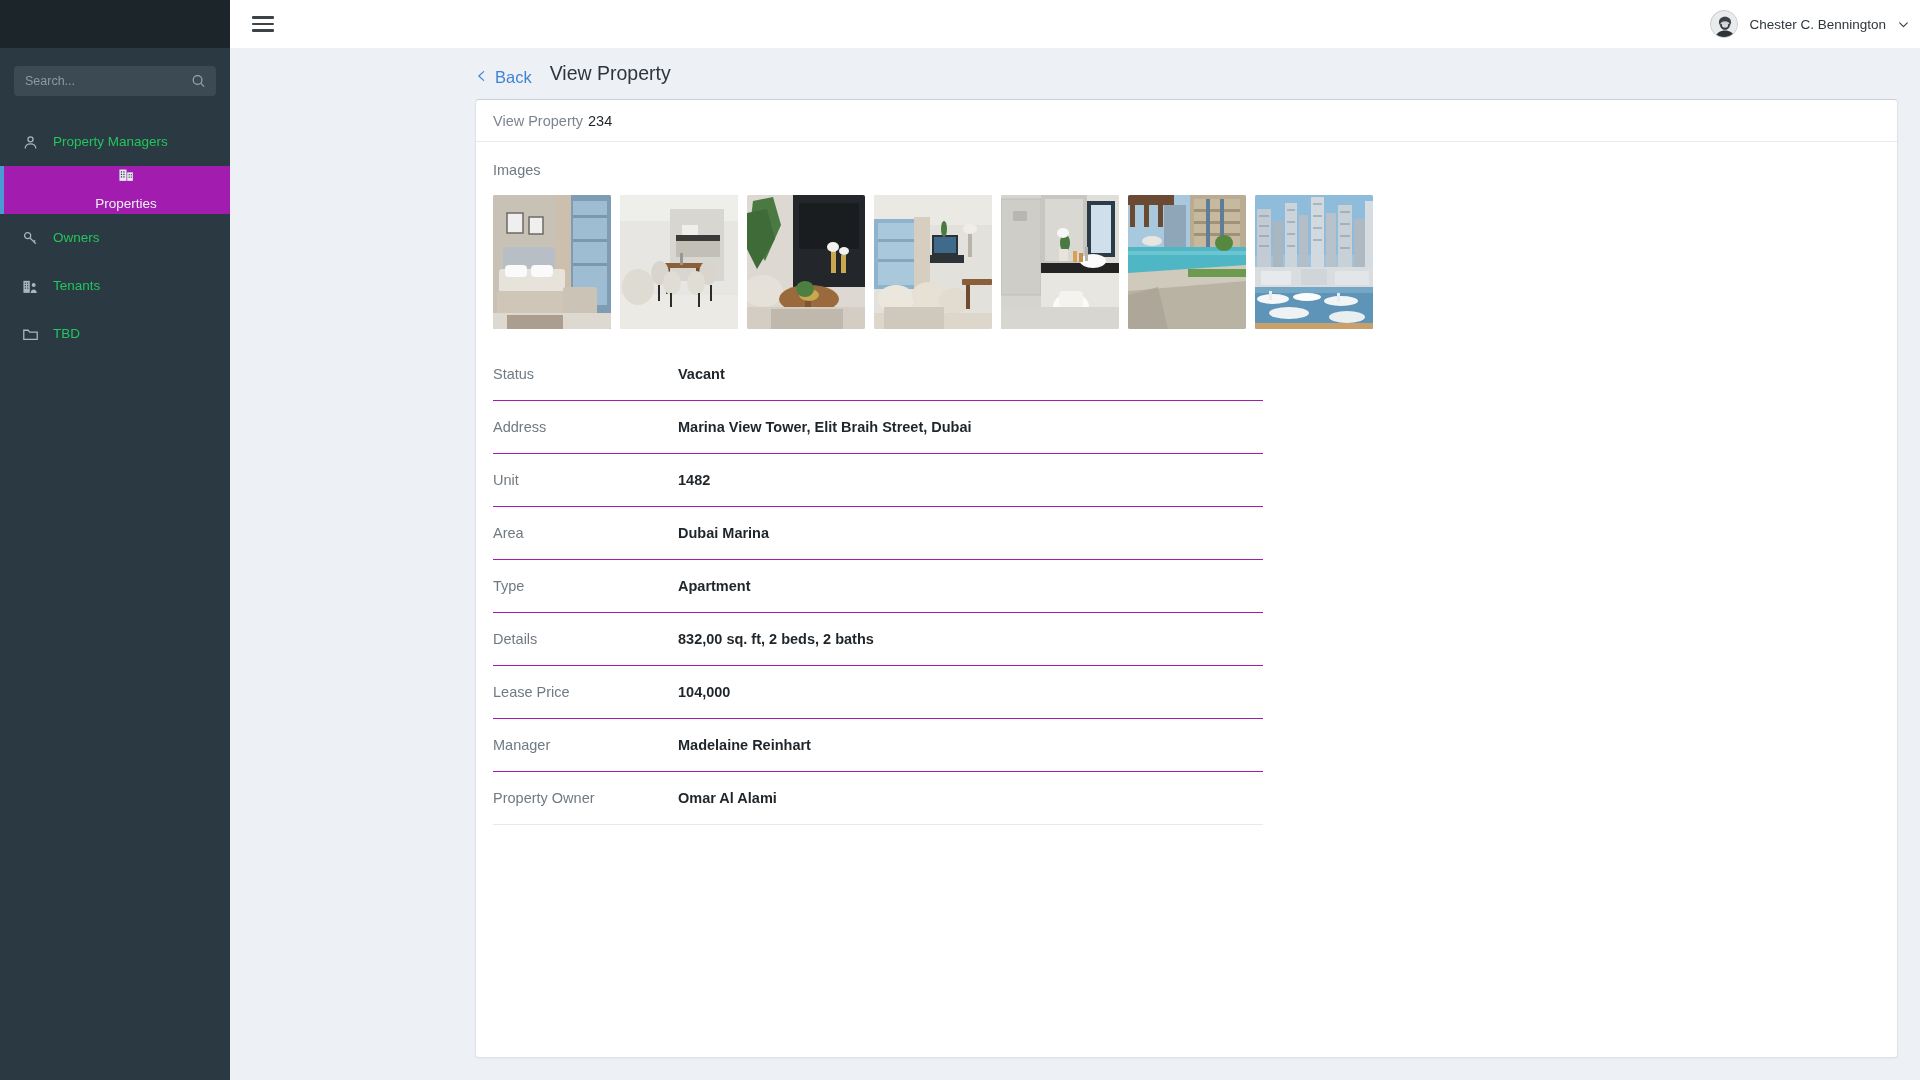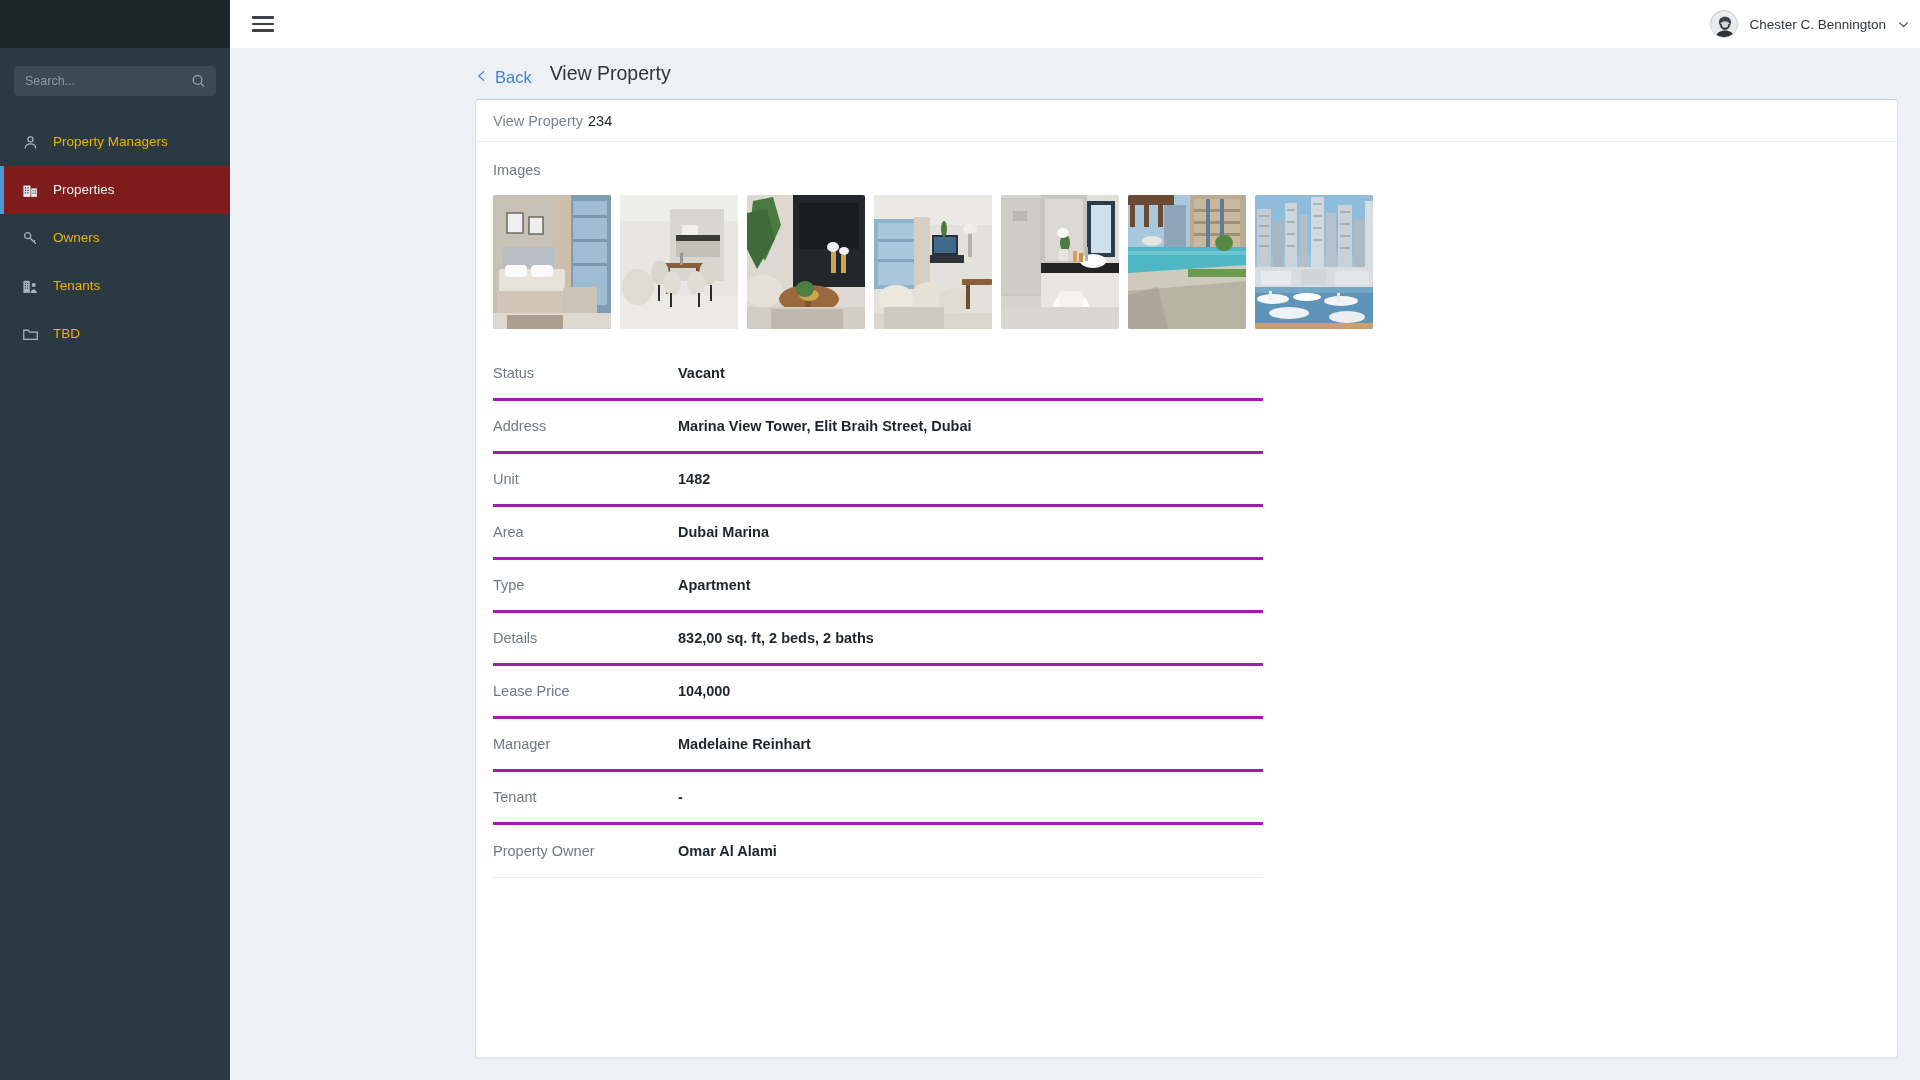--- a/index.html
+++ b/index.html
@@ -37,30 +37,30 @@
     position:absolute; right:10px; top:50%;
     transform:translateY(-50%);
     display:flex; align-items:center;
   }
 
   .nav { margin-top:22px; display:flex; flex-direction:column; }
   .nav-item {
     position:relative; height:48px;
     display:flex; align-items:center;
     padding-left:22px; gap:14px;
-    color:#eab308; font-size:13.5px;
+    color:#22c55e; font-size:13.5px;
     cursor:pointer;
   }
   .nav-item .nav-icon {
     width:17px; height:17px;
     display:flex; align-items:center; justify-content:center;
     flex:0 0 17px;
   }
   .nav-item.active {
-    background:#7f1d1d; color:#eef2f5;
+    background:#a21caf; color:#eef2f5;flex-direction:column;
   }
   .nav-item.active::before {
     content:""; position:absolute; left:0; top:0;
     width:4px; height:100%; background:#4a9ad4;
   }
   .nav-label { line-height:1; }
 
   
   .main {
     flex:1; height:1080px;
@@ -140,21 +140,21 @@
     border-radius:2px; overflow:hidden;
     background:#dfe2e6; flex:0 0 118px;
     cursor:pointer;
   }
   .thumb svg { display:block; width:100%; height:100%; }
 
   .details { width:770px; }
   .drow {
     display:flex; align-items:center;
     height:53px;
-    border-bottom:3px solid #a21caf;
+    border-bottom:1px solid #a21caf;
   }
   .drow:last-child { border-bottom:1px solid #e7eaed; }
   .dlabel {
     width:185px; flex:0 0 185px;
     font-size:14.5px; color:#6f7a83;
   }
   .dvalue {
     font-size:14.5px; color:#1f262b; font-weight:bold;
   }
 </style>
@@ -534,24 +534,20 @@
           </div>
           <div class="drow">
             <div class="dlabel">Lease Price</div>
             <div class="dvalue">104,000</div>
           </div>
           <div class="drow">
             <div class="dlabel">Manager</div>
             <div class="dvalue">Madelaine Reinhart</div>
           </div>
           <div class="drow">
-            <div class="dlabel">Tenant</div>
-            <div class="dvalue">-</div>
-          </div>
-          <div class="drow">
             <div class="dlabel">Property Owner</div>
             <div class="dvalue">Omar Al Alami</div>
           </div>
 
         </div>
 
       </div>
     </div>
 
   </div>

